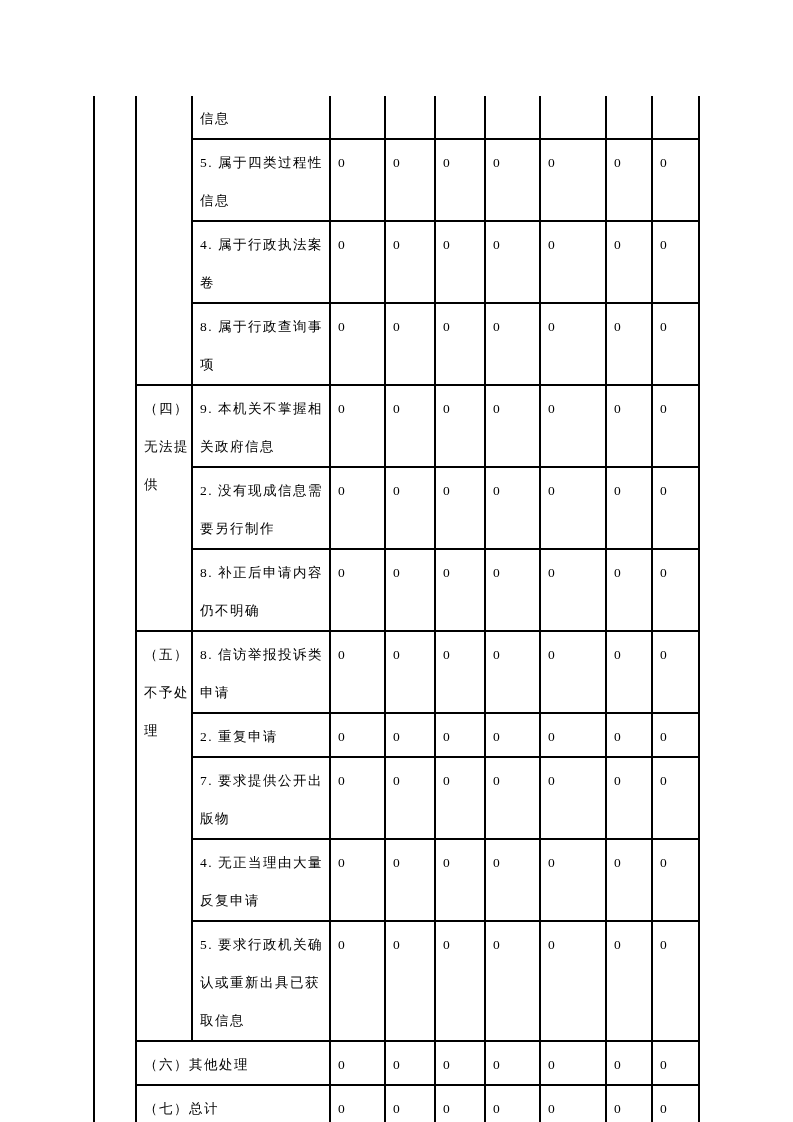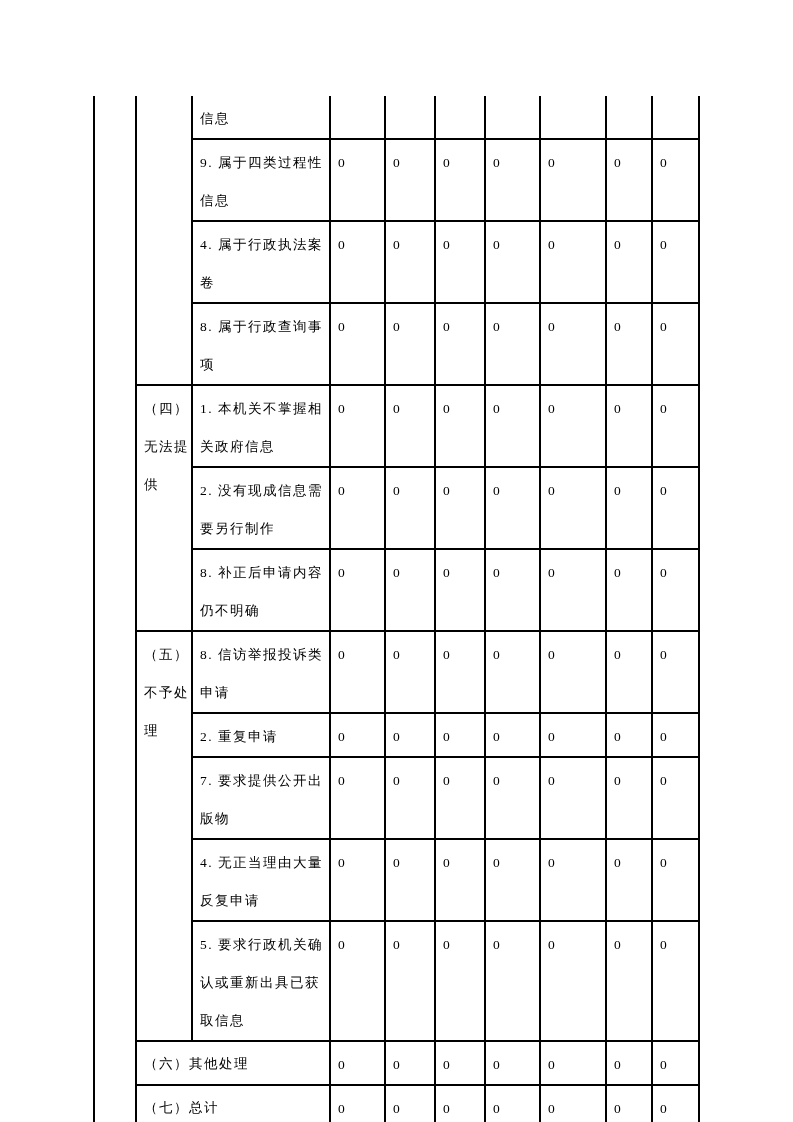--- a/index.html
+++ b/index.html
@@ -48,21 +48,20 @@
   td.subcat-empty {
     padding: 0;
   }
   td.val {
     padding-left: 9px;
     font-size: 13px;
     letter-spacing: 0;
   }
   td.merged-item {
     padding-left: 10px;
-    font-family: Liberation Mono, monospace;
   }
 </style>
 </head>
 <body>
 
 <div class="sheet">
   <table class="report">
     <colgroup>
       <col style="width:42px">
         <col style="width:56px">
@@ -84,21 +83,21 @@
       <td class="val"></td>
       <td class="val"></td>
       <td class="val"></td>
       <td class="val"></td>
       <td class="val"></td>
       <td class="val"></td>
       <td class="val"></td>
     </tr>
 
     <tr style="height:77px">
-      <td>9. 属于四类过程性信息</td>
+      <td>5. 属于四类过程性信息</td>
       <td class="val">0</td>
       <td class="val">0</td>
       <td class="val">0</td>
       <td class="val">0</td>
       <td class="val">0</td>
       <td class="val">0</td>
       <td class="val">0</td>
     </tr>
 
     <tr style="height:40px">
@@ -118,21 +117,21 @@
       <td class="val">0</td>
       <td class="val">0</td>
       <td class="val">0</td>
       <td class="val">0</td>
       <td class="val">0</td>
       <td class="val">0</td>
     </tr>
 
     <tr style="height:74px">
       <td class="subcat" rowspan="3">（四）无法提供</td>
-      <td>1. 本机关不掌握相关政府信息</td>
+      <td>9. 本机关不掌握相关政府信息</td>
       <td class="val">0</td>
       <td class="val">0</td>
       <td class="val">0</td>
       <td class="val">0</td>
       <td class="val">0</td>
       <td class="val">0</td>
       <td class="val">0</td>
     </tr>
 
     <tr style="height:77px">

